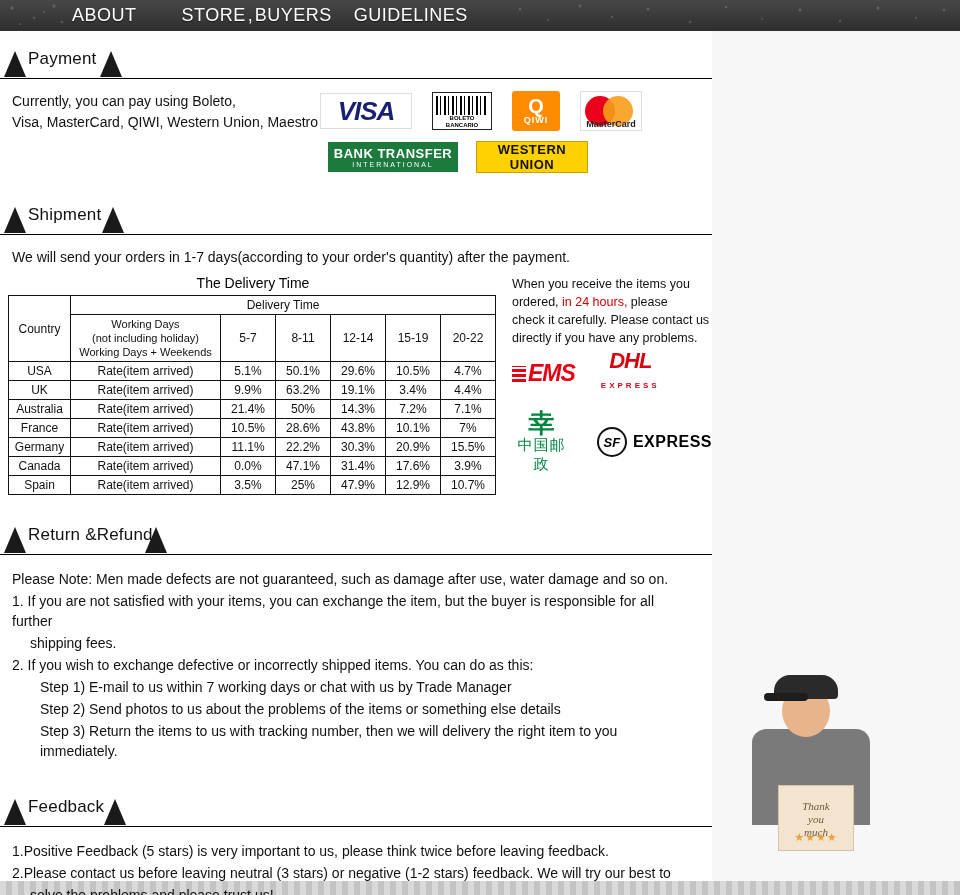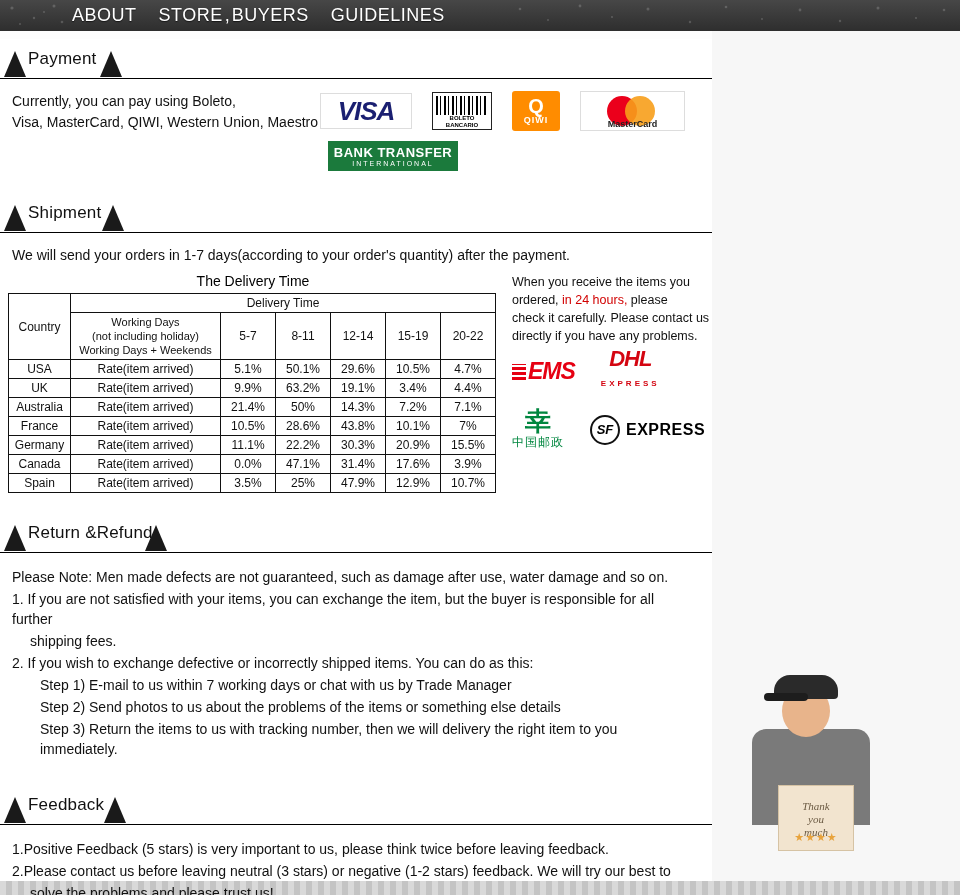--- a/index.html
+++ b/index.html
@@ -105,21 +105,21 @@
   .barcode { width:52px; height:19px;
     background: repeating-linear-gradient(90deg,#000 0 2px,#fff 2px 4px,#000 4px 5px,#fff 5px 8px);
   }
   .boleto-cap { font-size:6px; font-weight:bold; line-height:7px; text-align:center;}
   .lg-qiwi {
     width:48px; height:40px; background:#ff8c00; color:#fff;
     flex-direction:column; border-radius:3px; justify-content:center;
   }
   .qiwi-q { font-size:20px; font-weight:bold; line-height:18px; color:#fff;}
   .qiwi-t { font-size:9px; font-weight:bold; letter-spacing:1px;}
-  .lg-mc { width:105px; height:40px; border:1px solid #ddd; position:relative; }
+  .lg-mc { width:62px; height:40px; border:1px solid #ddd; position:relative; }
   .mc-circles { position:relative; width:52px; height:30px;}
   .mc-c { position:absolute; top:0; width:30px; height:30px; border-radius:50%; }
   .mc-c.red { left:0; background:#eb001b; }
   .mc-c.yellow{ left:18px; background:#f79e1b; opacity:.9;}
   .mc-txt { position:absolute; bottom:1px; left:0; right:0; text-align:center;
     font-size:9px; font-weight:bold; color:#222;}
   .lg-bank {
     width:130px; height:30px; background:#1b7a3c; color:#fff;
     flex-direction:column; justify-content:center;
   }
@@ -166,21 +166,21 @@
   .car-row { display:flex; align-items:center; gap:26px; margin-bottom:14px;}
   .ems { color:#e60012; font-style:italic; font-weight:bold; font-size:23px;
     letter-spacing:-1px; display:flex; align-items:center;}
   .ems-bars { display:inline-block; width:14px; height:16px; margin-right:2px;
     background: repeating-linear-gradient(0deg,#e60012 0 3px,#fff 3px 5px);}
   .dhl { color:#d40511; font-style:italic; font-weight:bold; font-size:22px;
     letter-spacing:-1px; text-align:center; line-height:20px;}
   .dhl-sub { font-size:8px; letter-spacing:3px; color:#d40511; font-style:normal;}
   .chinapost { text-align:center; }
   .cp-mark { color:#00863f; font-size:26px; font-weight:bold; line-height:26px;}
-  .cp-txt { color:#00863f; font-size:12px; letter-spacing:1px;}
+  .cp-txt { color:#00863f; font-size:15px; letter-spacing:1px;}
   .sf { display:flex; align-items:center; gap:6px; }
   .sf-circle {
     width:30px; height:30px; border:2px solid #111; border-radius:50%;
     display:flex; align-items:center; justify-content:center;
     font-size:13px; font-weight:bold; font-style:italic;
   }
   .sf-txt { font-size:16px; font-weight:bold; letter-spacing:.5px;}
 
   
   .rr-body { padding: 14px 10px 8px 12px; font-size:14px; line-height:20px; color:#111;}
@@ -246,21 +246,21 @@
         <circle cx="726" cy="7" r="1.3"></circle>
           <circle cx="762" cy="19" r="1"></circle>
         <circle cx="800" cy="10" r="1.4"></circle>
           <circle cx="840" cy="21" r="1.2"></circle>
         <circle cx="878" cy="8" r="1.5"></circle>
           <circle cx="916" cy="18" r="1.1"></circle>
         <circle cx="944" cy="10" r="1.3"></circle>
       </g>
     </svg>
     <span class="nav-item">ABOUT</span>
-    <span class="nav-item" style="margin-right:2px;">STORE</span>
+    <span class="nav-item" style="margin-right:2px;margin-left:23px;">STORE</span>
     <span class="nav-sep" style="margin-right:2px;">,</span>
     <span class="nav-item">BUYERS</span>
     <span class="nav-item">GUIDELINES</span>
   </div>
 
   <div class="right-fill"></div>
 
   <div class="content">
 
     <div class="section-head">
@@ -292,20 +292,24 @@
                 <span class="mc-c yellow"></span>
             </div>
             <div class="mc-txt">MasterCard</div>
           </div>
         </div>
         <div class="logo-row r2">
           <div class="lg lg-bank">
             <div class="bank-1">BANK TRANSFER</div>
             <div class="bank-2">INTERNATIONAL</div>
           </div>
+          <div class="lg lg-wu">
+            <div class="wu-1">WESTERN</div>
+            <div class="wu-2">UNION</div>
+          </div>
         </div>
       </div>
     </div>
 
     <div class="section-head">
       <span class="arrow left"></span>
       <span class="title">Shipment</span>
       <span class="arrow right" style="left:102px;"></span>
     </div>
 

